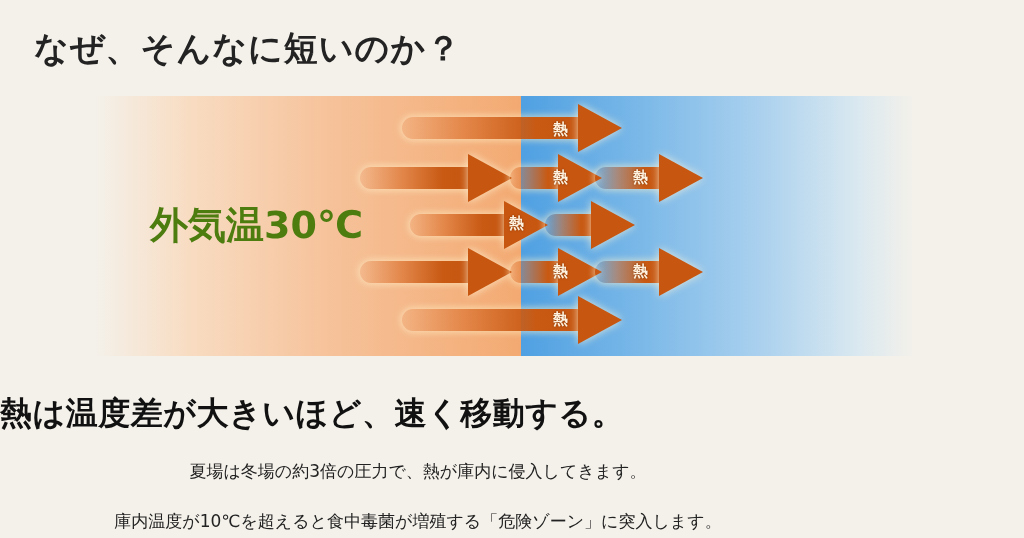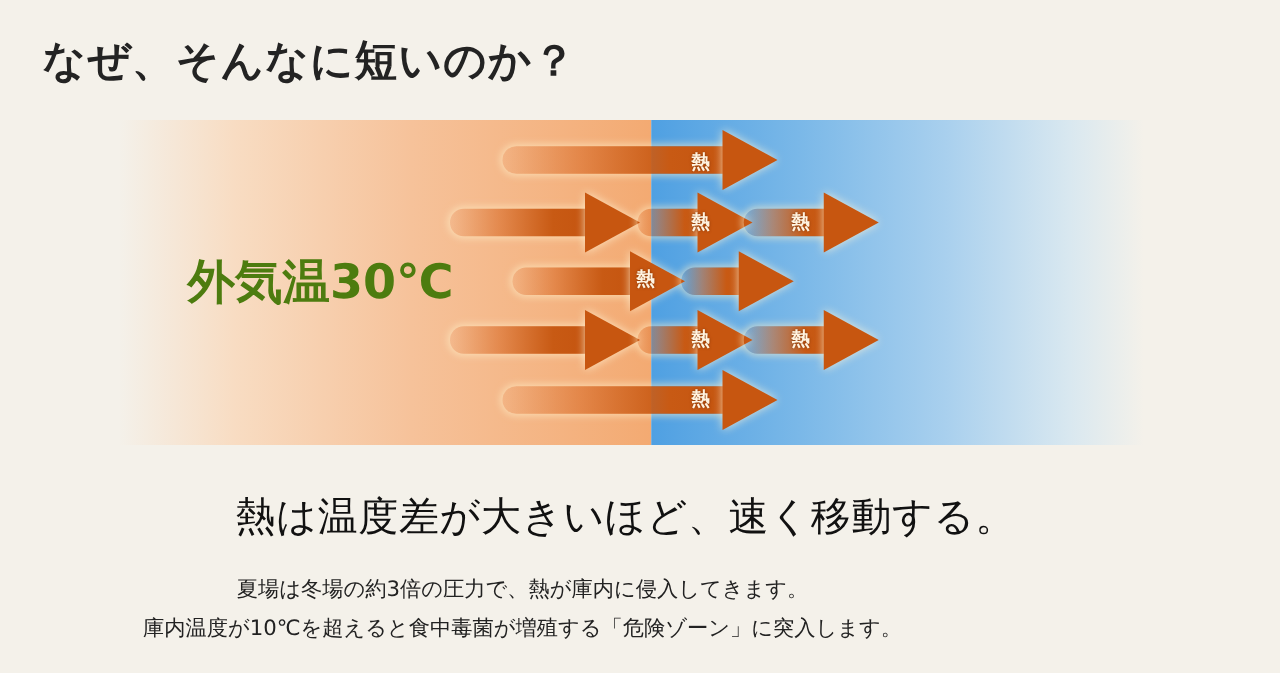--- a/index.html
+++ b/index.html
@@ -40,22 +40,22 @@
     position:absolute; top:0; width:0; height:0;
     border-top:24px solid transparent; border-bottom:24px solid transparent;
     border-left:44px solid #c75610;
     filter:drop-shadow(0 0 4px rgba(255,245,215,0.8));
   }
   .heat {
     position:absolute; font-size:15px; font-weight:bold; color:#fff3e0;
     text-shadow:0 0 2px #7a3000;
   }
   .headline {
-    position:absolute; left:0; width:1001px; top:392px; text-align:center;
-    font-size:32px; font-weight:normal; color:#111; letter-spacing:0.5px;
+    position:absolute; left:0; width:1001px; top:392px; 
+    font-size:32px; font-weight:bold; color:#111; letter-spacing:0.5px;
   }
   .body-line {
     position:absolute; left:0; width:836px; text-align:center;
     font-size:17px; color:#222;
   }
 </style>
 </head>
 <body>
 
 <div class="title">なぜ、そんなに短いのか？</div>
@@ -114,13 +114,13 @@
     <div class="shaft" style="width:178px;"></div>
     <div class="head" style="left:176px;"></div>
   </div>
   <div class="heat" style="left:458px; top:214px;">熱</div>
 
   <div class="label-big" style="left:55px; top:104px;">外気温30℃</div>
 </div>
 
 <div class="headline">熱は温度差が大きいほど、速く移動する。</div>
 <div class="body-line" style="top:460px;">夏場は冬場の約3倍の圧力で、熱が庫内に侵入してきます。</div>
-<div class="body-line" style="top:491px;">庫内温度が10℃を超えると食中毒菌が増殖する「危険ゾーン」に突入します。</div>
+<div class="body-line" style="top:510px;">庫内温度が10℃を超えると食中毒菌が増殖する「危険ゾーン」に突入します。</div>
 
 </body></html>

